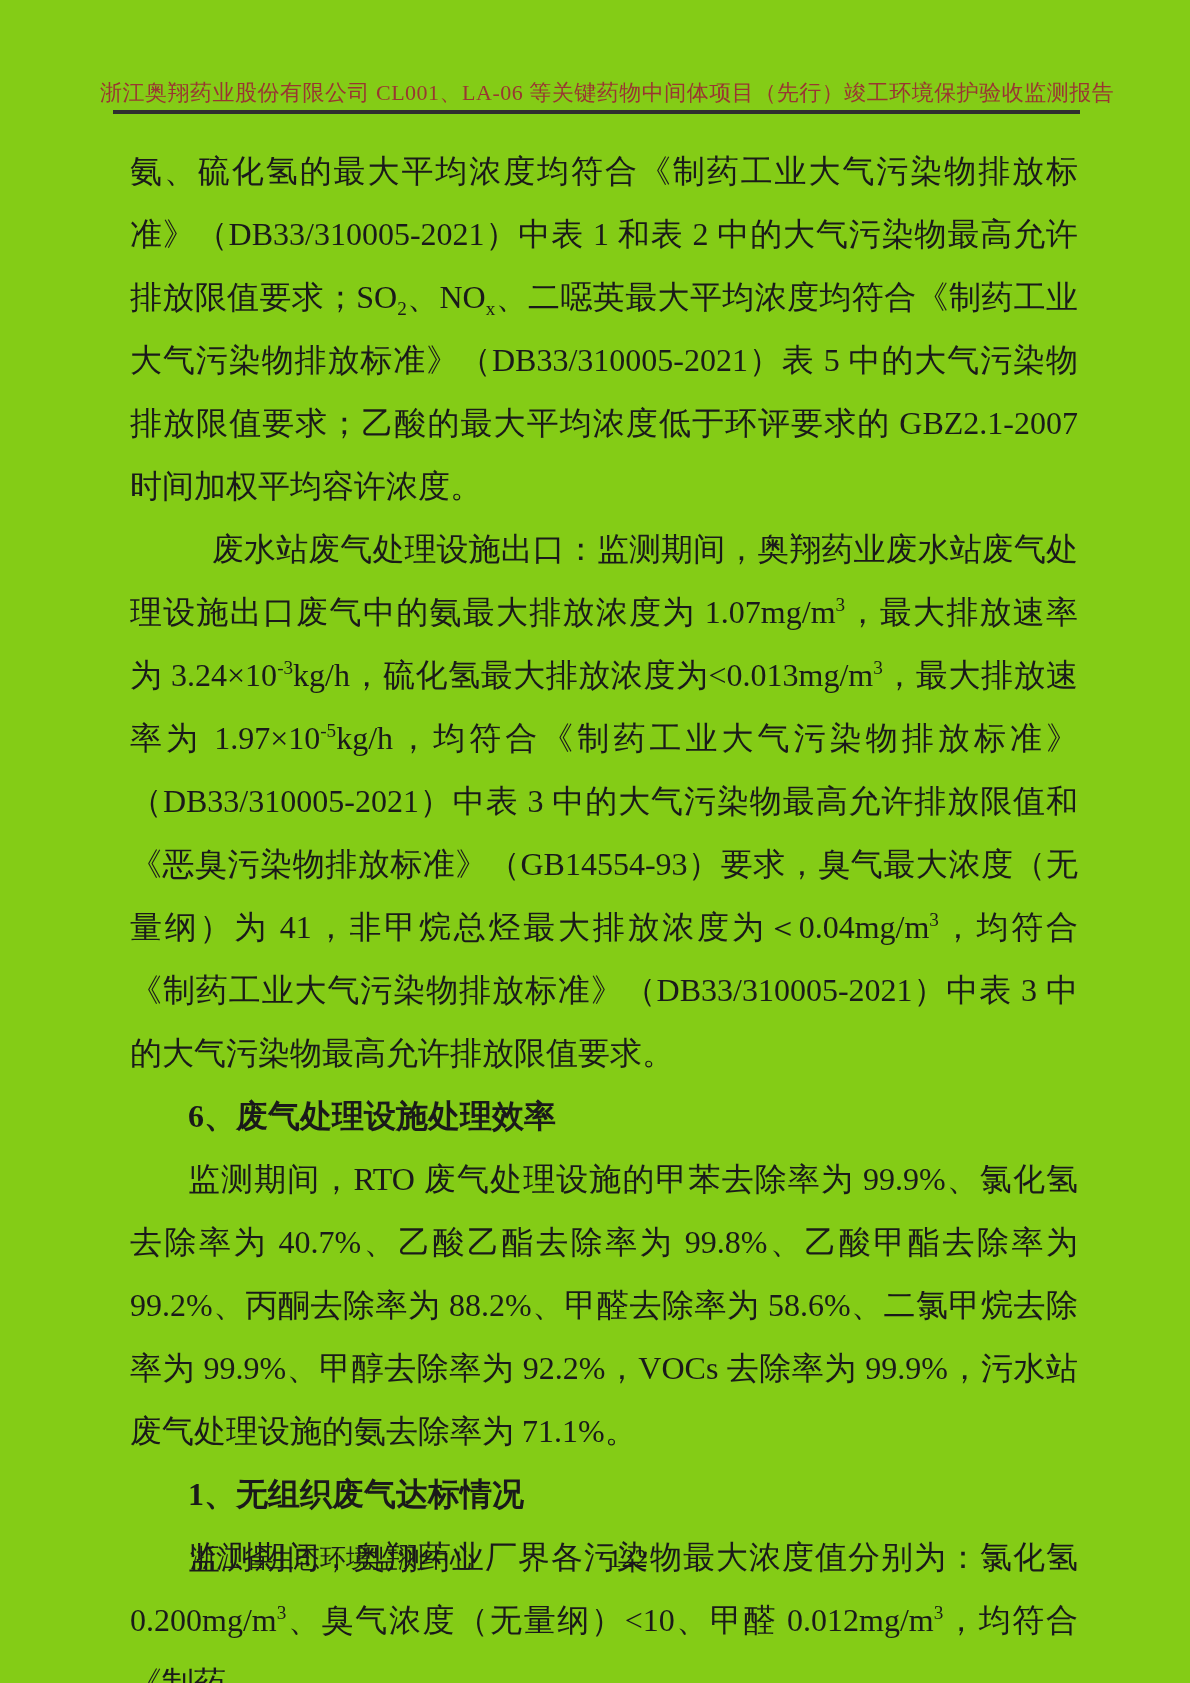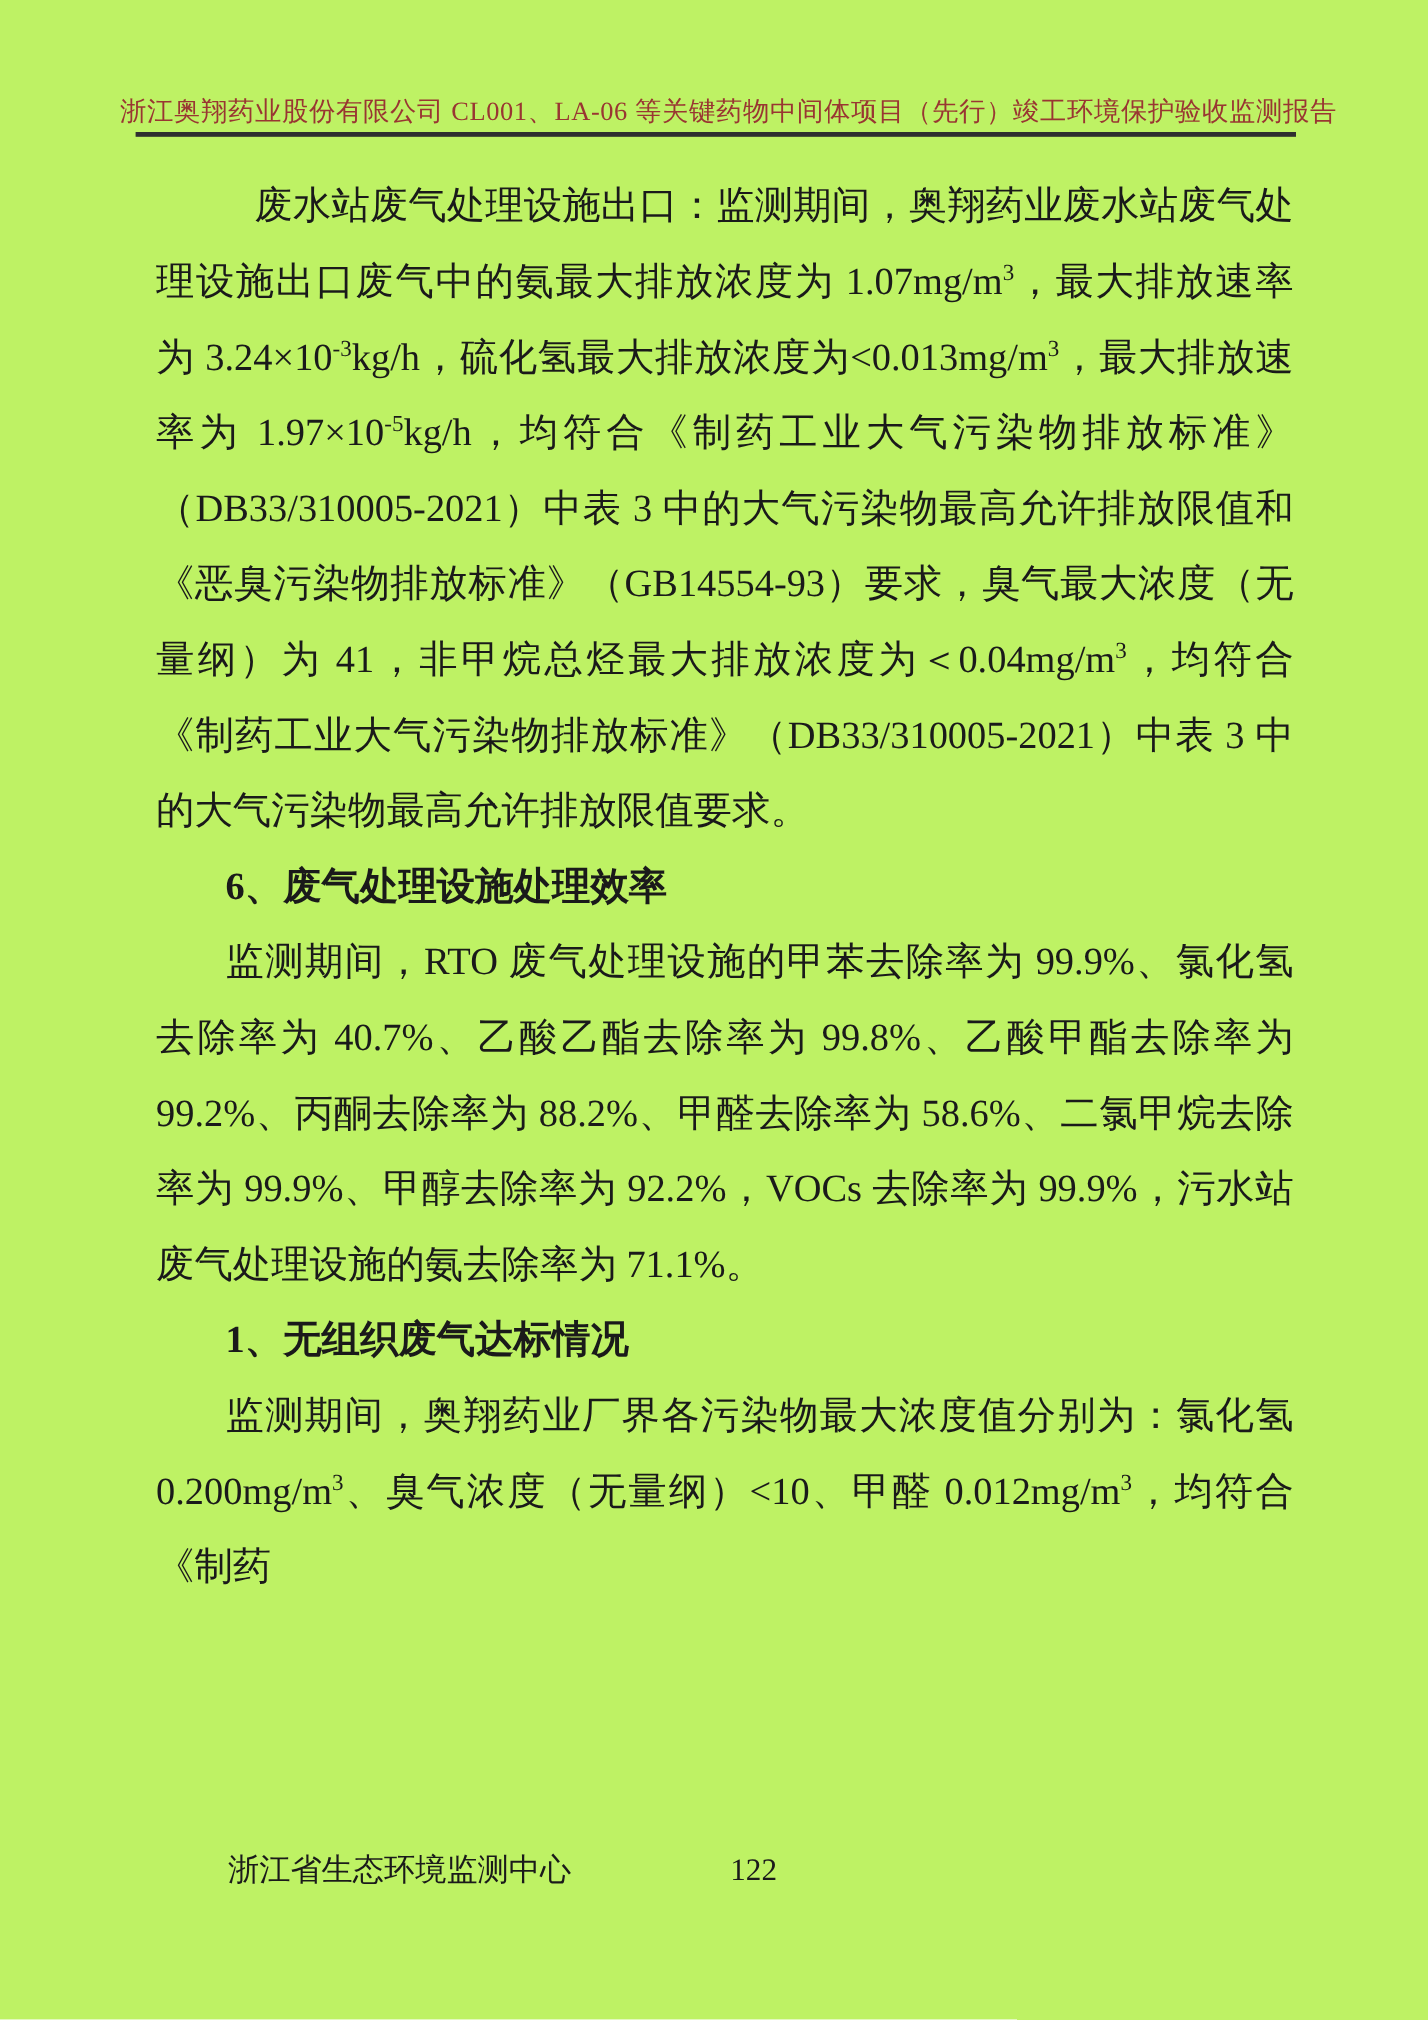--- a/index.html
+++ b/index.html
@@ -3,21 +3,21 @@
 <meta charset="utf-8">
 <style>
   html, body {
     margin: 0; padding: 0;
     background: #ffffff;
   }
   .page {
     position: relative;
     width: 1190px;
     height: 1683px;
-    background: #bef264;
+    background: #84cc16;
     overflow: hidden;
     font-family: "Liberation Serif", "DejaVu Serif", serif;
     color: #1a1a1a;
   }
   .doc-header {
     position: absolute;
     top: 80px;
     left: 100px;
     right: 100px;
     text-align: center;
@@ -84,20 +84,21 @@
 </head>
 <body>
 
 <div class="page">
 
   <div class="doc-header" style="color: rgb(153, 54, 50);">浙江奥翔药业股份有限公司 CL001、LA-06 等关键药物中间体项目（先行）竣工环境保护验收监测报告</div>
 
   <div class="header-rule" style="background: rgb(47, 47, 47);"></div>
 
   <div class="doc-body" style="color: rgb(26, 26, 26);">
+      <p class="para"><span>氨、硫化氢的最大平均浓度均符合《制药工业大气污染物排放标准》（DB33/310005-2021）中表 1 和表 2 中的大气污染物最高允许排放限值要求；SO</span><sub>2</sub><span>、NO</span><sub>x</sub><span>、二噁英最大平均浓度均符合《制药工业大气污染物排放标准》（DB33/310005-2021）表 5 中的大气污染物排放限值要求；乙酸的最大平均浓度低于环评要求的 GBZ2.1-2007 时间加权平均容许浓度。</span></p>
       <p class="para indent"><span class="seg-bold">废水站废气处理设施出口：</span><span>监测期间，奥翔药业废水站废气处理设施出口废气中的氨最大排放浓度为 1.07mg/m</span><sup>3</sup><span>，最大排放速率为 3.24×10</span><sup>-3</sup><span>kg/h，硫化氢最大排放浓度为&lt;0.013mg/m</span><sup>3</sup><span>，最大排放速率为 1.97×10</span><sup>-5</sup><span>kg/h，均符合《制药工业大气污染物排放标准》（DB33/310005-2021）中表 3 中的大气污染物最高允许排放限值和《恶臭污染物排放标准》（GB14554-93）要求，臭气最大浓度（无量纲）为 41，非甲烷总烃最大排放浓度为＜0.04mg/m</span><sup>3</sup><span>，均符合《制药工业大气污染物排放标准》（DB33/310005-2021）中表 3 中的大气污染物最高允许排放限值要求。</span></p>
       <p class="heading indent"><span>6、废气处理设施处理效率</span></p>
       <p class="para indent"><span>监测期间，RTO 废气处理设施的甲苯去除率为 99.9%、氯化氢去除率为 40.7%、乙酸乙酯去除率为 99.8%、乙酸甲酯去除率为 99.2%、丙酮去除率为 88.2%、甲醛去除率为 58.6%、二氯甲烷去除率为 99.9%、甲醇去除率为 92.2%，VOCs 去除率为 99.9%，污水站废气处理设施的氨去除率为 71.1%。</span></p>
       <p class="heading indent"><span>1、无组织废气达标情况</span></p>
       <p class="para indent"><span>监测期间，奥翔药业厂界各污染物最大浓度值分别为：氯化氢 0.200mg/m</span><sup>3</sup><span>、臭气浓度（无量纲）&lt;10、甲醛 0.012mg/m</span><sup>3</sup><span>，均符合《制药</span></p>
     </div>
 
   <div class="doc-footer">
     <span class="footer-org">浙江省生态环境监测中心</span>
     <span class="footer-pageno">122</span>

